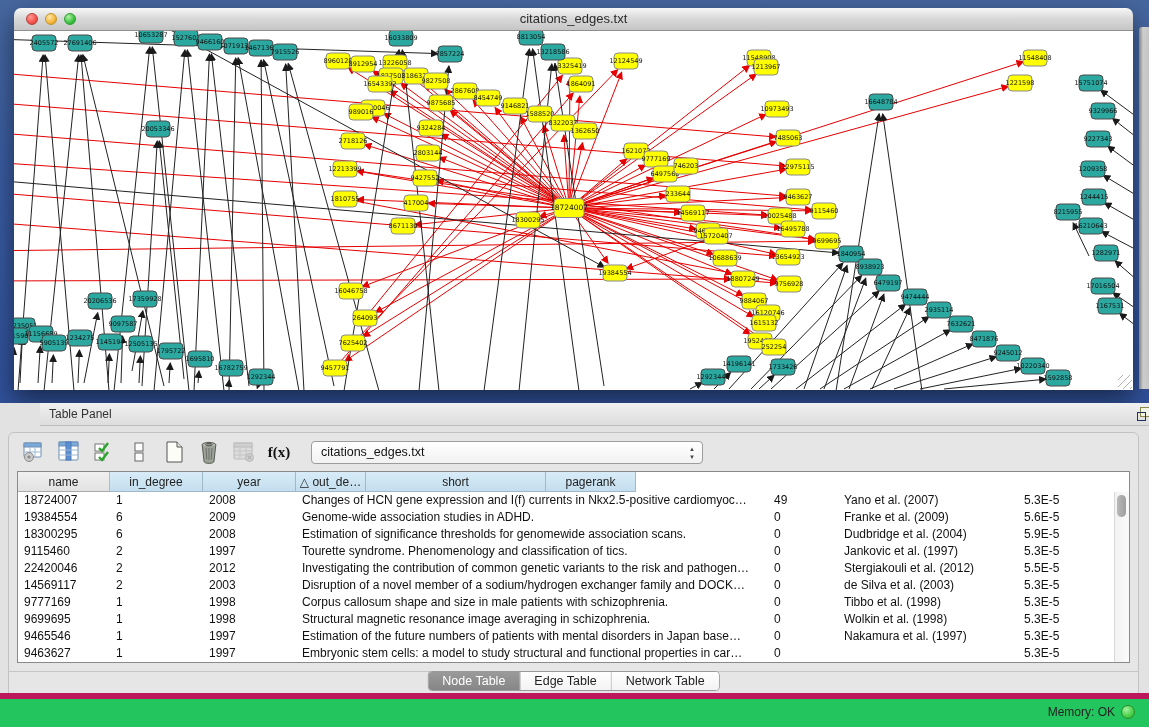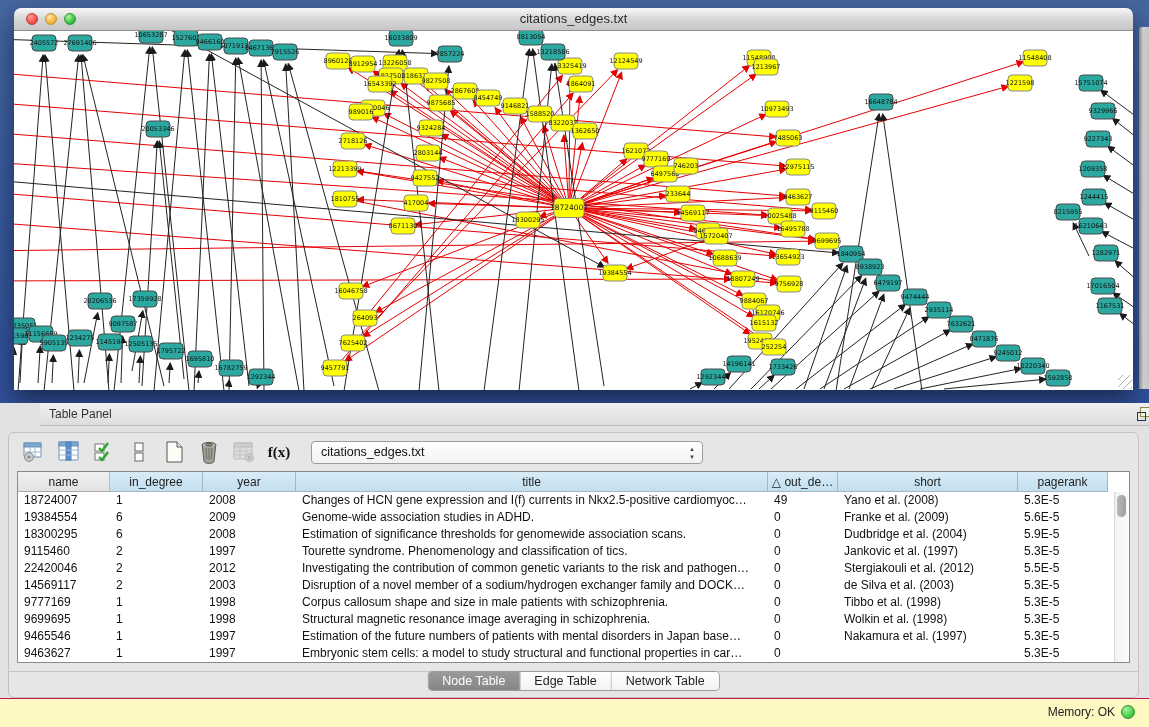--- a/index.html
+++ b/index.html
@@ -62,22 +62,22 @@
   
   .tabs-row{margin-top:8px;position:relative;height:21px;}
   .tabs-row .hairline{position:absolute;left:0;right:0;top:0;height:1px;background:#c6c6c6;}
   .tabs{position:absolute;left:50%;transform:translateX(-50%);top:0;display:flex;
     border:1px solid #9a9a9a;border-radius:4px;overflow:hidden;background:#fff;}
   .tab{padding:2px 14px;font-size:12.5px;color:#222;background:linear-gradient(180deg,#ffffff,#f3f3f3);
     border-right:1px solid #bdbdbd;cursor:pointer;}
   .tab:last-child{border-right:none;}
   .tab.sel{background:linear-gradient(180deg,#9a9a9a,#868686);color:#fff;}
   
-  .statusbar{position:absolute;left:0;bottom:0;width:1149px;height:28px;background:#fef9c3;
-    border-top:1px solid #be185d;}
+  .statusbar{position:absolute;left:0;bottom:0;width:1149px;height:28px;background:#22c55e;
+    border-top:6px solid #be185d;}
   .mem{position:absolute;right:14px;top:6px;display:flex;align-items:center;gap:6px;font-size:12px;color:#222;cursor:pointer;}
   .memdot{width:14px;height:14px;border-radius:50%;border:1px solid #2c8c2c;box-sizing:border-box;
     background:radial-gradient(circle at 35% 30%,#a8f2a0,#46cf46 60%,#2fae2f);}
 </style>
 </head>
 <body>
 
 <div class="desktop">
   <div class="bg-sliver"></div>
   <div class="net-window">
@@ -791,33 +791,32 @@
         <span>citations_edges.txt</span>
         <span class="steppers">▲<br>▼</span>
       </div>
     </div>
 
     <div class="tbl-wrap">
       <div class="tbl-head" id="tbl-head">
           <div class="th plain" style="width: 92px;">name</div>
           <div class="th" style="width: 93px;">in_degree</div>
           <div class="th" style="width: 93px;">year</div>
-          <div class="th" style="width: 472px;">title</div>
           <div class="th" style="width: 70px;">△ out_de…</div>
           <div class="th" style="width: 180px;">short</div>
           <div class="th" style="width: 90px;">pagerank</div>
         </div>
       <div class="tbl-body" id="tbl-body">
           <div class="tr">
             <div class="td" style="width: 92px;">18724007</div>
             <div class="td" style="width: 93px;">1</div>
             <div class="td" style="width: 93px;">2008</div>
             <div class="td" style="width: 472px;">Changes of HCN gene expression and I(f) currents in Nkx2.5-positive cardiomyoc…</div>
             <div class="td" style="width: 70px;">49</div>
-            <div class="td" style="width: 180px;">Yano et al. (2008)</div>
+            <div class="td" style="width: 180px;">Yano et al. (2007)</div>
             <div class="td" style="width: 90px;">5.3E-5</div>
           </div>
           <div class="tr">
             <div class="td" style="width: 92px;">19384554</div>
             <div class="td" style="width: 93px;">6</div>
             <div class="td" style="width: 93px;">2009</div>
             <div class="td" style="width: 472px;">Genome-wide association studies in ADHD.</div>
             <div class="td" style="width: 70px;">0</div>
             <div class="td" style="width: 180px;">Franke et al. (2009)</div>
             <div class="td" style="width: 90px;">5.6E-5</div>

